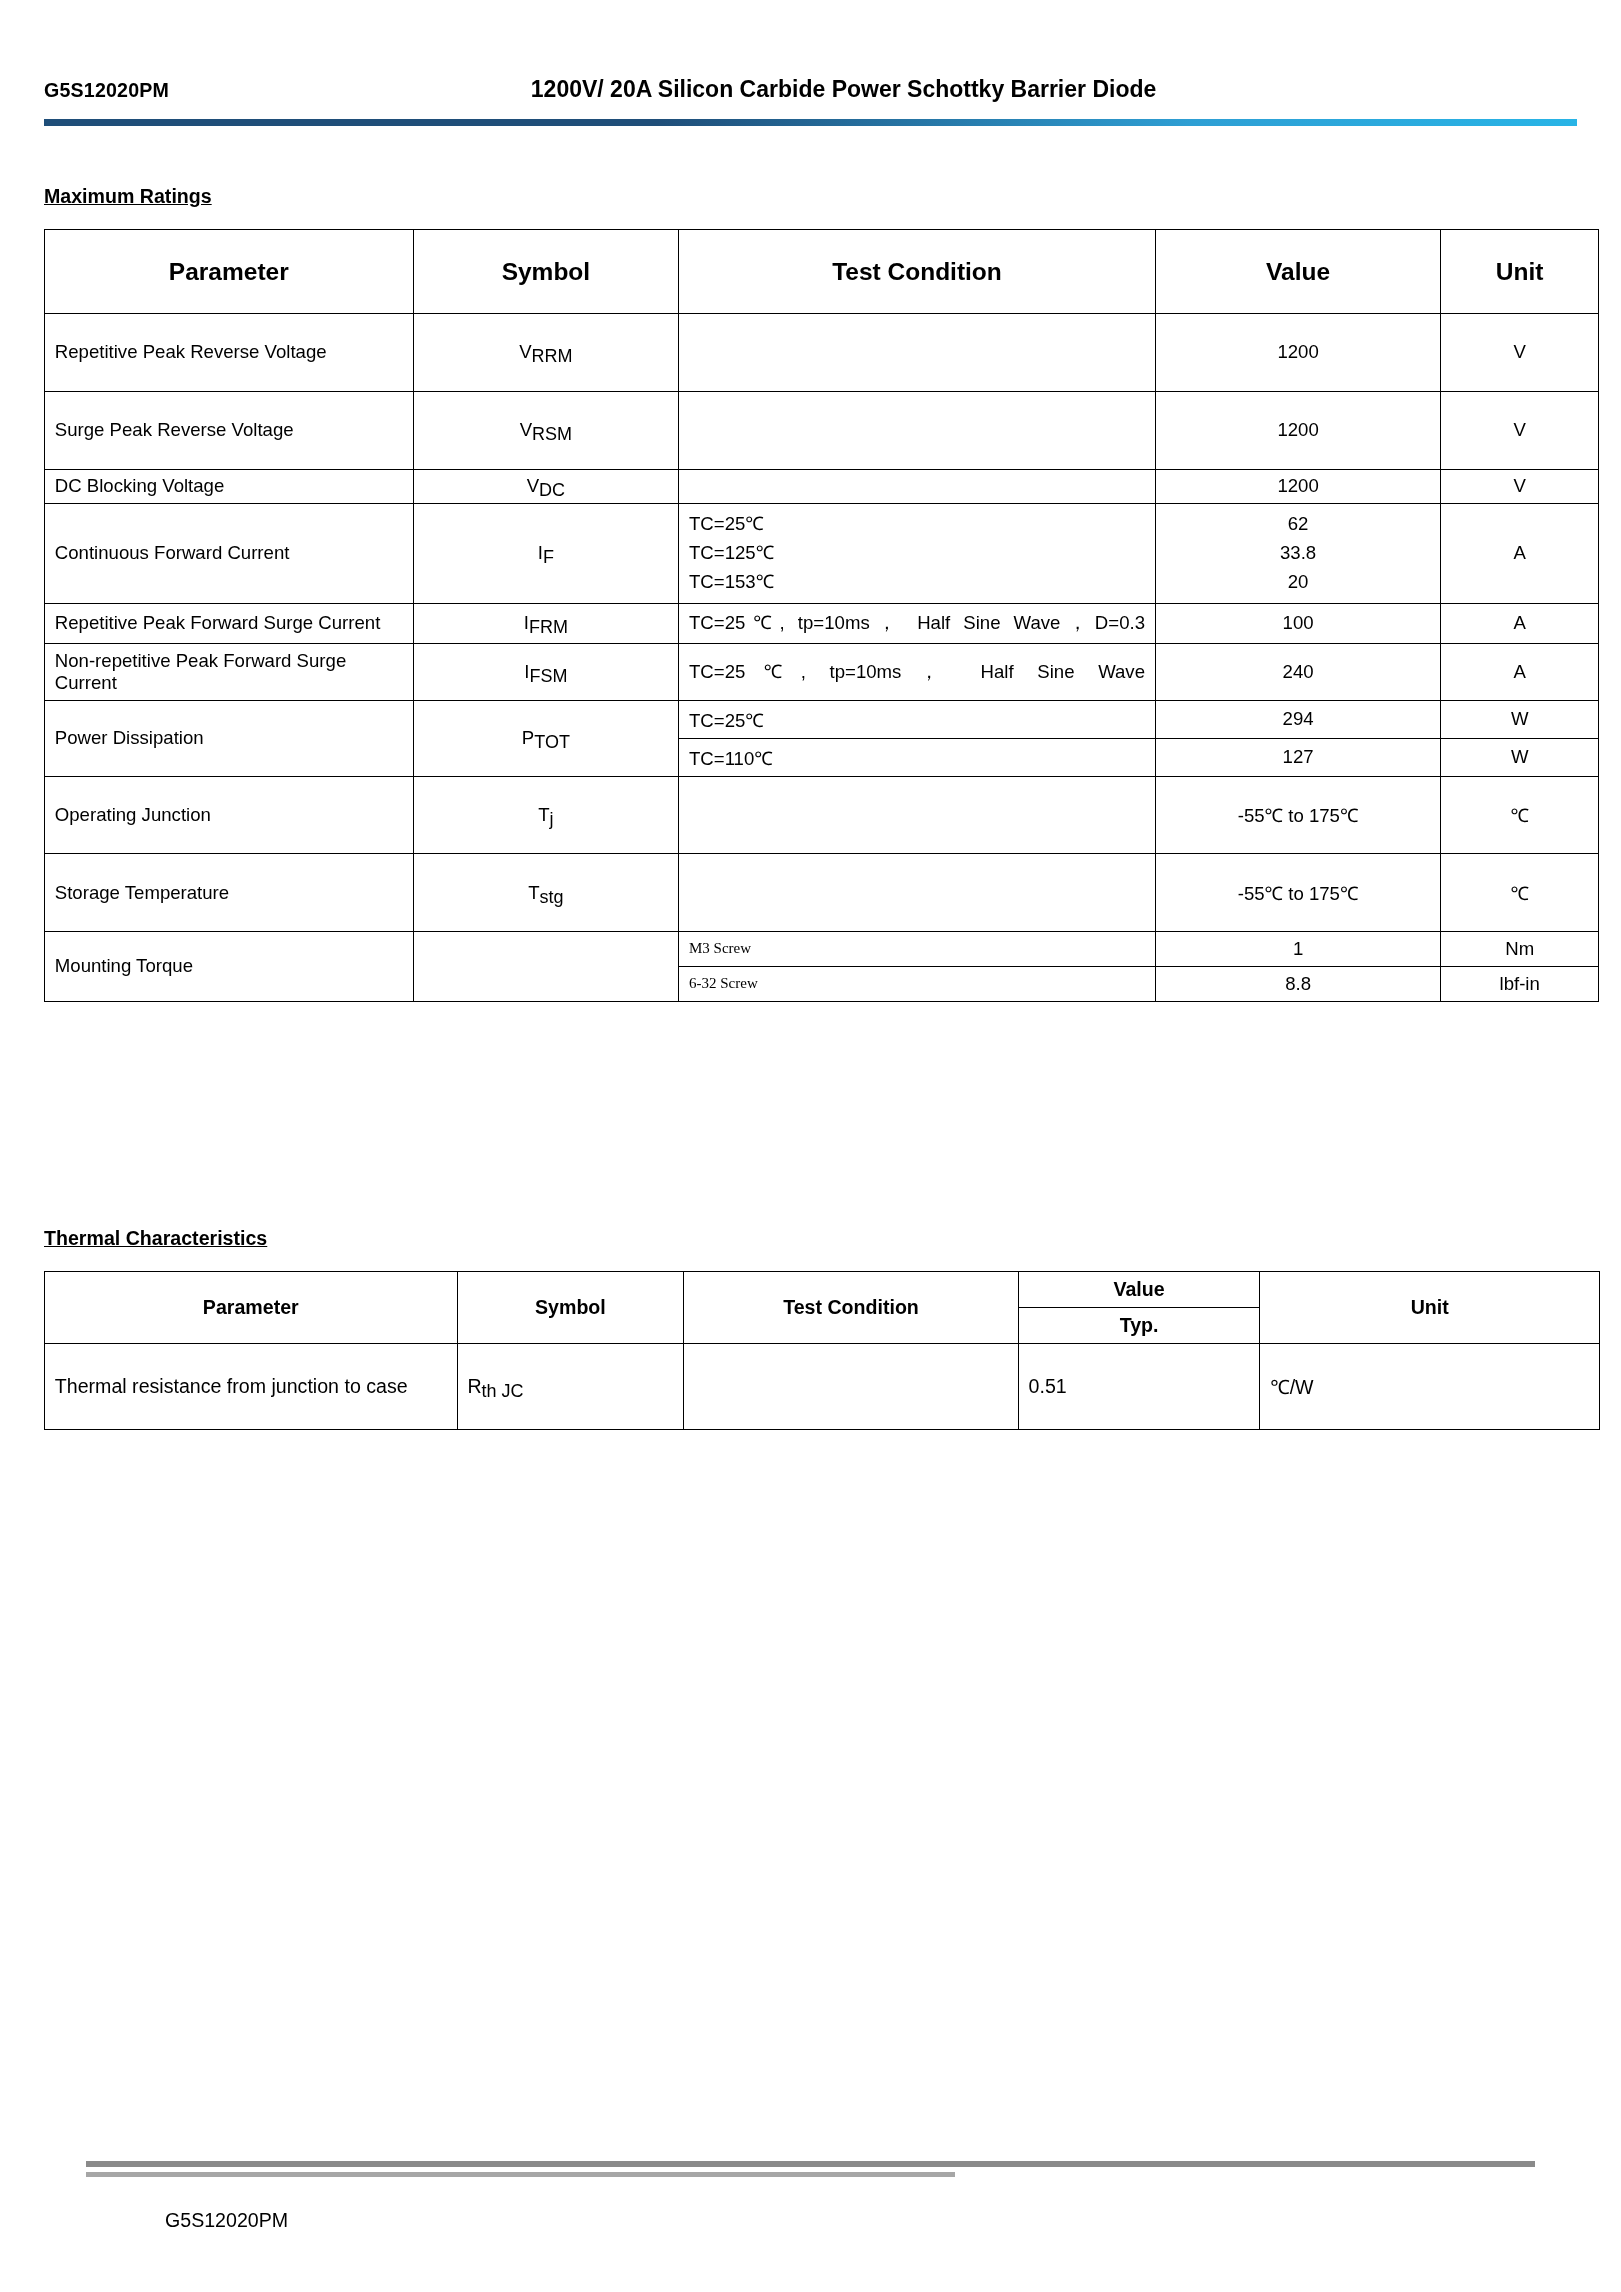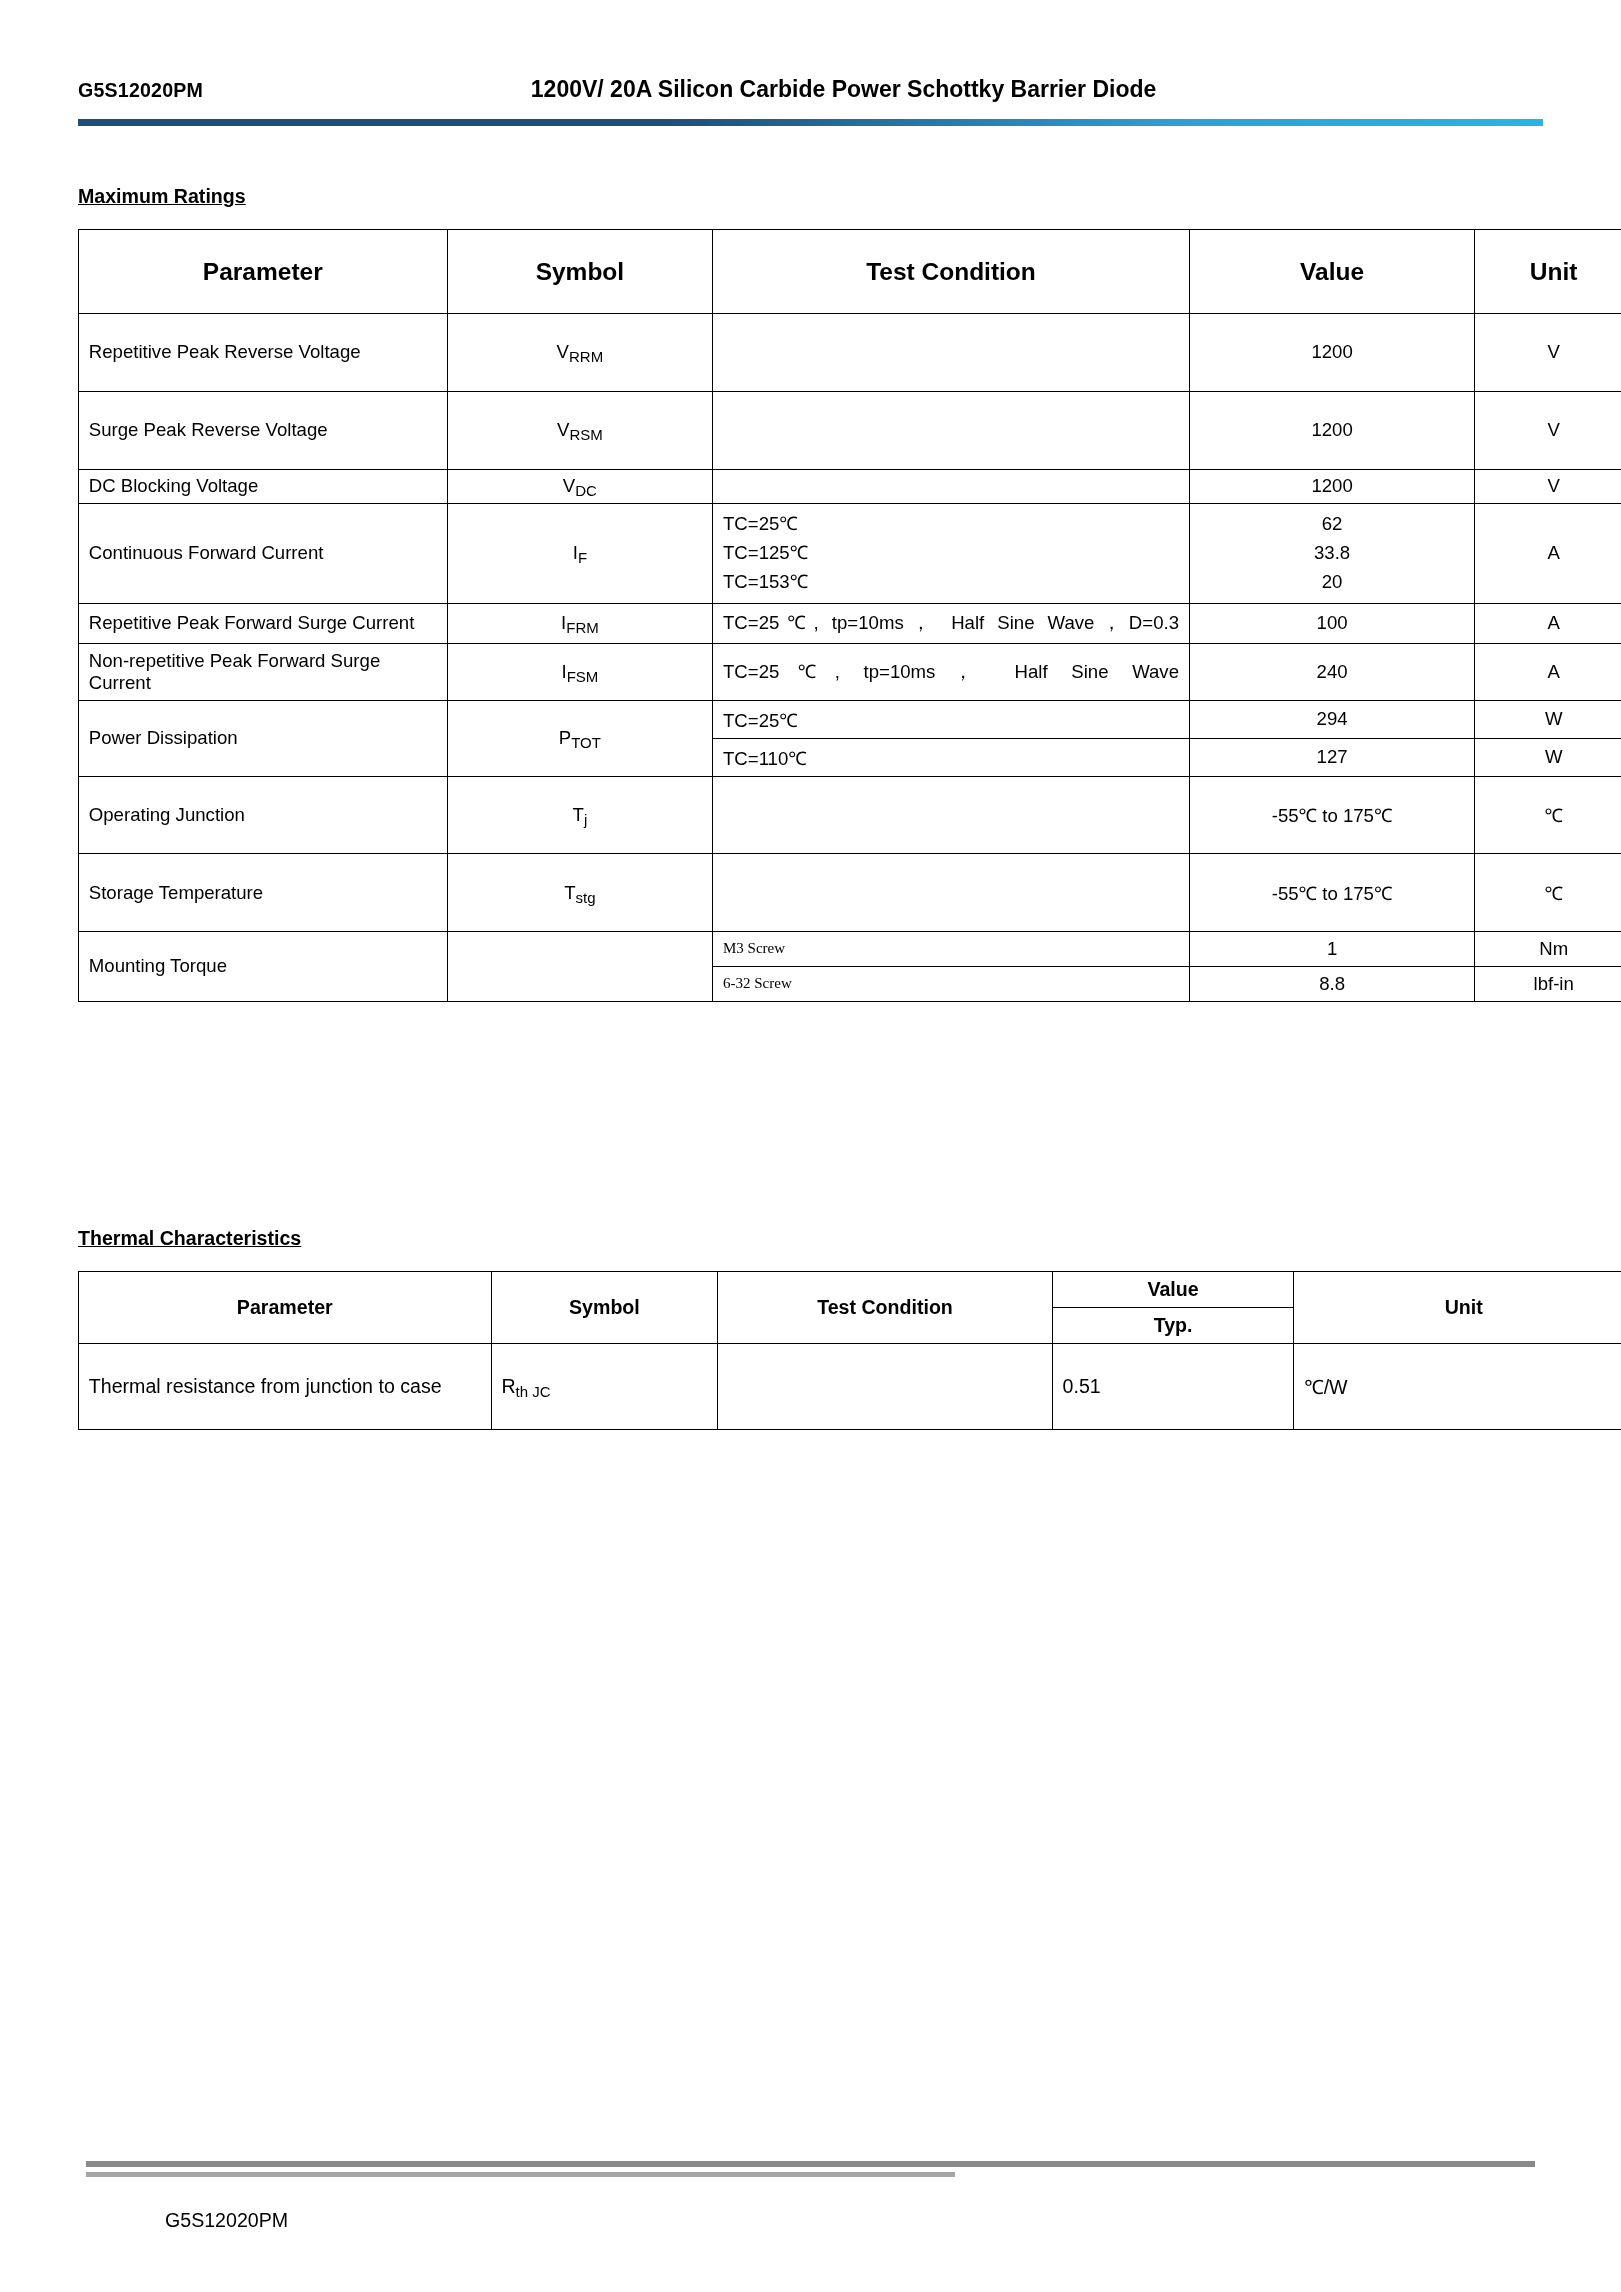--- a/index.html
+++ b/index.html
@@ -12,21 +12,21 @@
     height: 2293px;
     font-family: "Liberation Sans", sans-serif;
     color: #000000;
     position: relative;
   }
   .page {
     position: relative;
     width: 1621px;
     height: 2293px;
     box-sizing: border-box;
-    padding: 0 78px;
+    padding: 0 44px;
   }
 
   
   .header {
     display: flex;
     align-items: baseline;
     padding-top: 76px;
   }
   .header .part-no {
     font-size: 19.6px;
@@ -67,21 +67,21 @@
     padding: 5.9px 9.8px;
     font-size: 18.6px;
     vertical-align: middle;
   }
   .t-head td {
     text-align: center;
     font-size: 24.5px;
     font-weight: bold;
     height: 71px;
   }
-  sub { font-size: 15px; vertical-align: baseline; position: relative; top: 3.9px; }
+  sub { font-size: 18px; vertical-align: baseline; position: relative; top: 3.9px; }
 
   .c-param { width: 348px; }
   .c-sym   { width: 245px; text-align: center; }
   .c-cond  { width: 456px; }
   .c-val   { width: 265px; text-align: center; }
   .c-unit  { width: 137px; text-align: center; }
 
   .row-tall td { height: 65px; }
   .nowrapcell { white-space: pre-line; line-height: 1.55; }
   .cond-serif { font-family: Liberation Serif, serif; font-size: 15px; }

